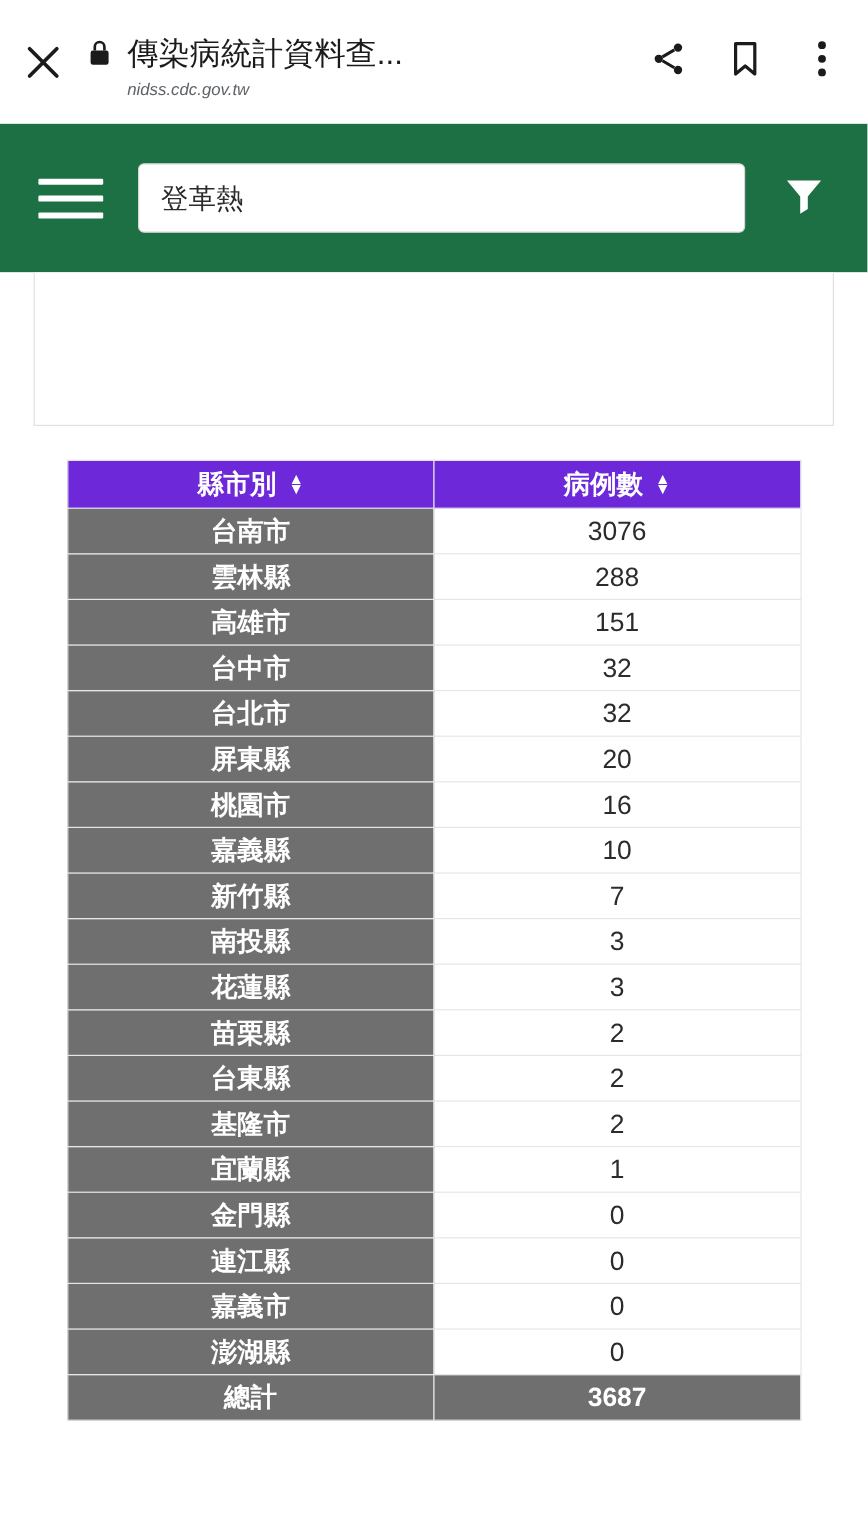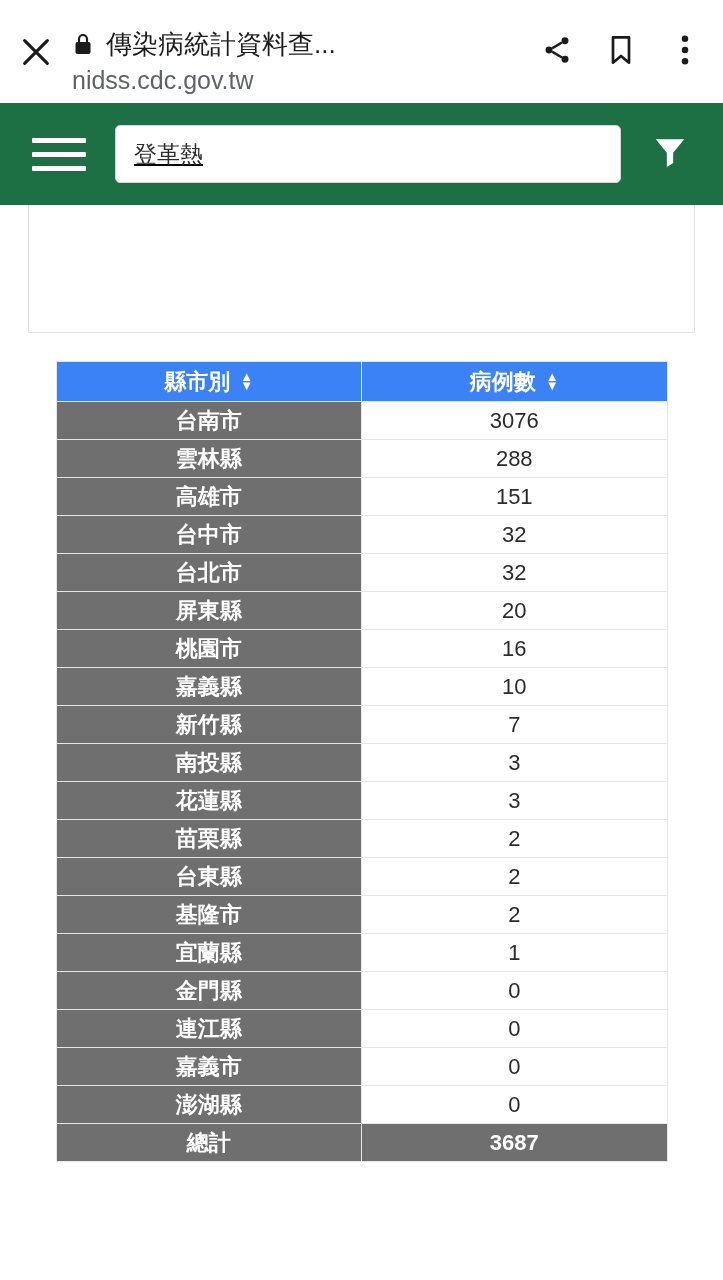--- a/index.html
+++ b/index.html
@@ -52,51 +52,52 @@
     font-size: 26px;
     color: #1b1b1b;
     white-space: nowrap;
     overflow: hidden;
     text-overflow: ellipsis;
     max-width: 300px;
     font-weight: 400;
     line-height: 30px;
   }
   .page-url {
-    font-size: 25px;
+    font-size: 14px;
     color: #5f6368;
     margin-top: 7px;
+    margin-left: 34px;
     white-space: nowrap;
     overflow: hidden;
     text-overflow: ellipsis;
+    font-style: italic;
   }
   .chrome-actions {
     display: flex;
     align-items: center;
     height: 103px;
     flex: 0 0 auto;
     padding-right: 6px;
   }
   .chrome-btn {
     width: 64px;
     height: 103px;
     display: flex;
     align-items: center;
     justify-content: center;
   }
 
   
   .appbar {
-    height: 102px;
+    height: 124px;
     background: #1d7044;
     display: flex;
     align-items: center;
     padding: 0 22px 0 28px;
     gap: 0;
-    text-decoration: underline;
   }
   .hamburger {
     width: 62px;
     height: 62px;
     display: flex;
     flex-direction: column;
     justify-content: center;
     gap: 9px;
     flex: 0 0 auto;
     padding: 0 4px;
@@ -157,21 +158,21 @@
     width: 612px;
     border-collapse: collapse;
     table-layout: fixed;
   }
   table.stats th, table.stats td {
     border: 1px solid #e6e6e6;
     height: 38px;
     font-size: 22px;
   }
   table.stats thead th {
-    background: #3b82f6;
+    background: #6d28d9;
     color: #ffffff;
     font-weight: bold;
     text-align: center;
     height: 40px;
   }
   .th-inner {
     display: inline-flex;
     align-items: center;
     gap: 10px;
     justify-content: center;

